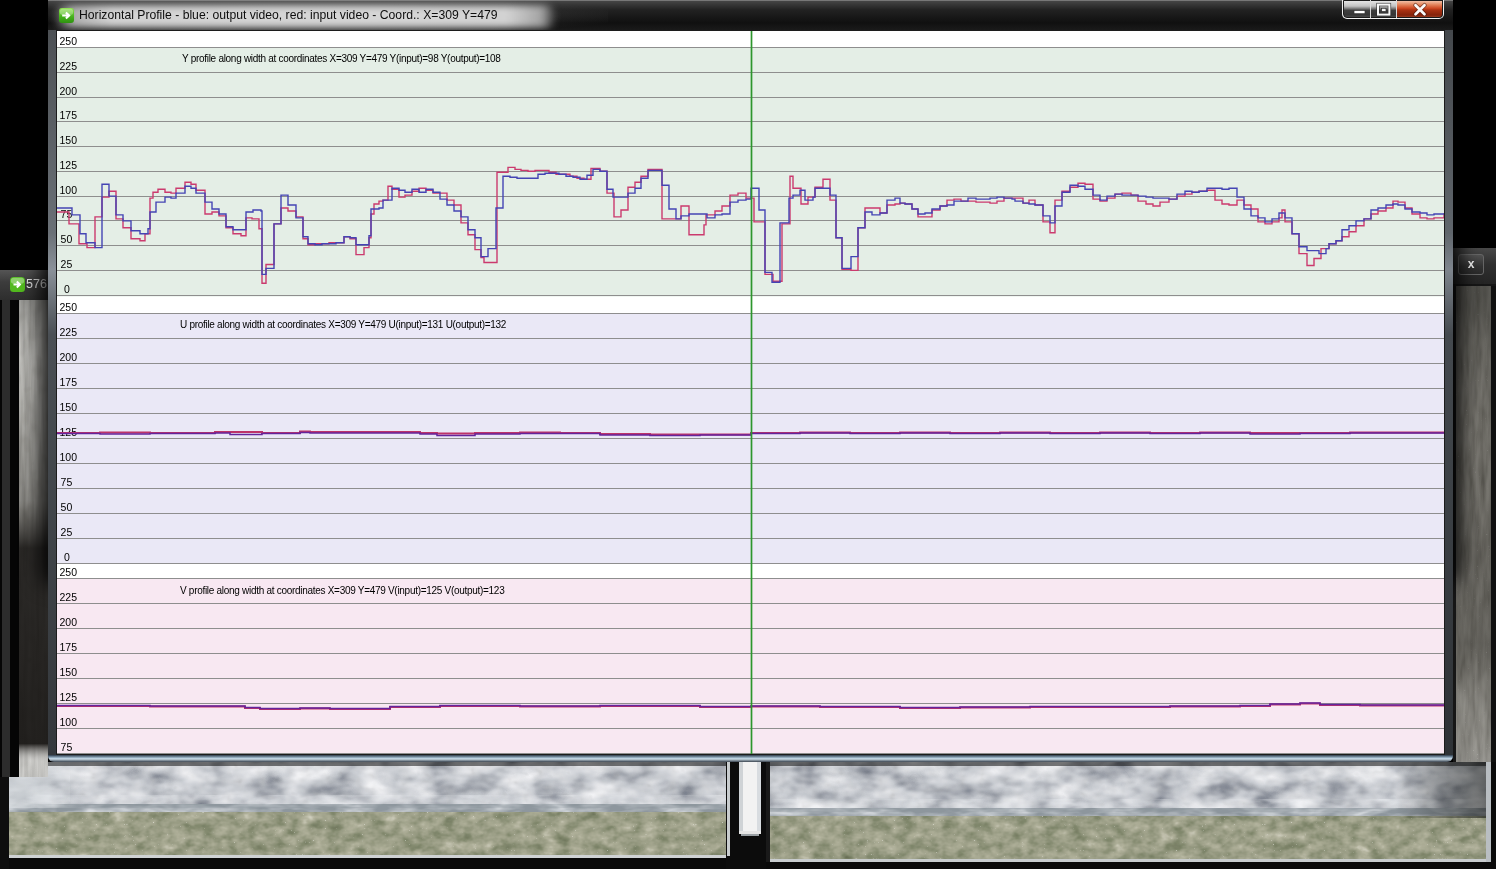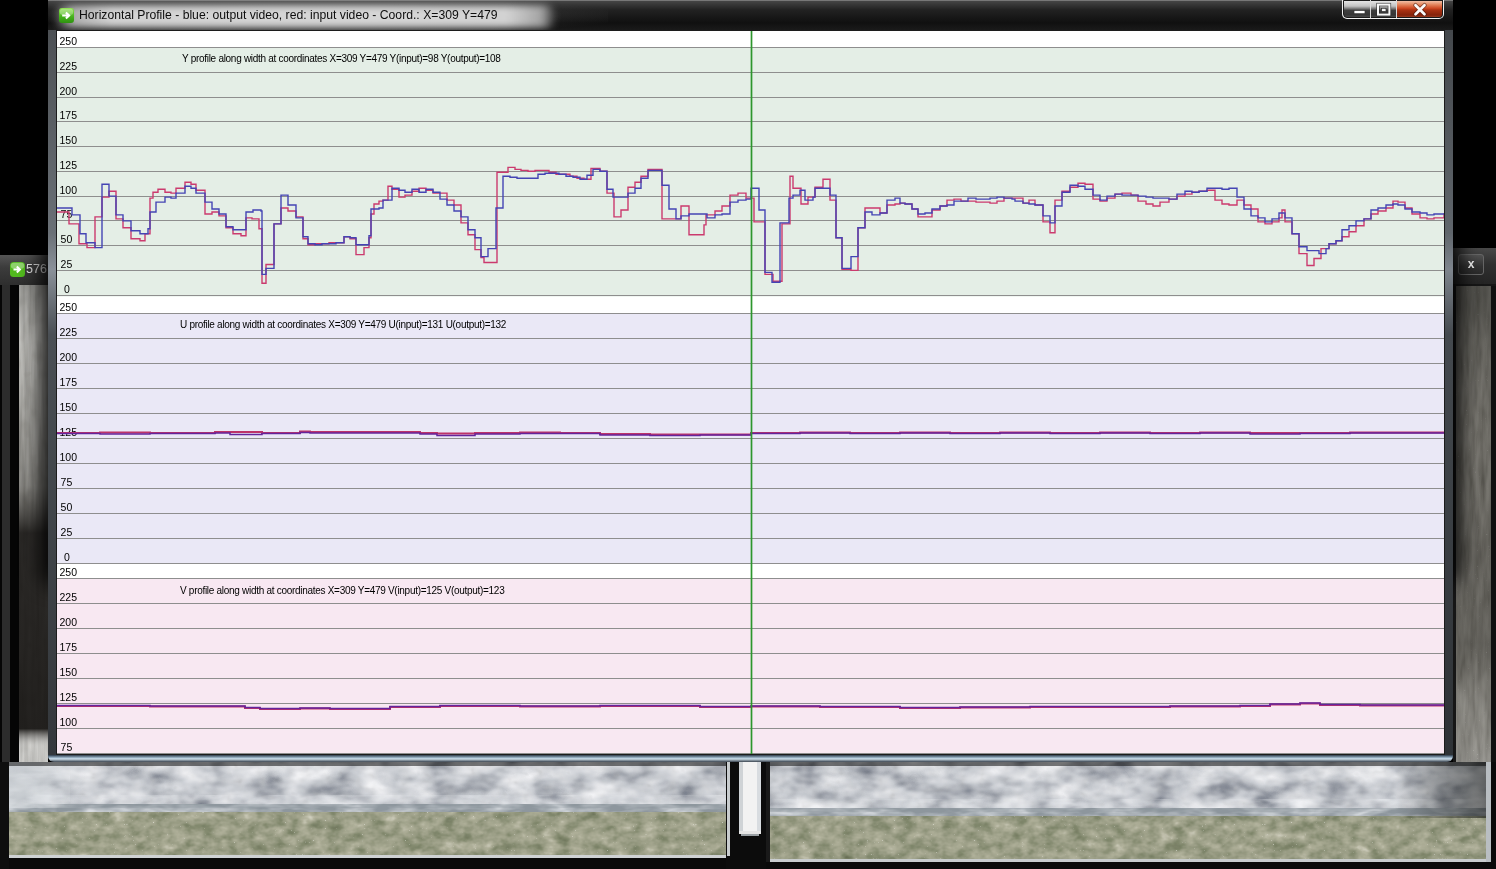--- a/index.html
+++ b/index.html
@@ -1,17 +1,17 @@
 <!DOCTYPE html>
 <html><head><meta charset="utf-8"><style>
 *{margin:0;padding:0;box-sizing:border-box}
 html,body{width:1496px;height:869px;background:#000;overflow:hidden;position:relative;
 font-family:"Liberation Sans",sans-serif}
 #bottom-strip{position:absolute;left:0;top:762px;width:1496px;height:107px;background:#000}
-#bgwin-left{position:absolute;left:0;top:255px;width:48px;height:507px;background:#111}
+#bgwin-left{position:absolute;left:0;top:270px;width:48px;height:507px;background:#111}
 #bgwin-left .tb{position:absolute;left:0;top:0;width:48px;height:30px;
 background:linear-gradient(#555,#3c3c3c 40%,#2e2e2e)}
 #bgwin-left .ttl{position:absolute;left:26px;top:7px;color:#e8e8e8;font-size:12.5px}
 #bgwin-right{position:absolute;left:1453px;top:248px;width:43px;height:514px;background:#1a1a1a}
 #bgwin-right .tb{position:absolute;left:0;top:0;width:43px;height:36px;
 background:linear-gradient(#484848,#303030 45%,#242424)}
 #bgwin-right .x{position:absolute;left:5px;top:6px;width:26px;height:21px;border:1px solid #666;border-radius:3px;
 color:#f5f5f5;font-size:12px;font-weight:bold;text-align:center;line-height:19px;
 background:linear-gradient(#525252,#333 60%,#2a2a2a)}
 #mainwin{position:absolute;left:48px;top:0;width:1405px;height:573px;background:#3f4347;

